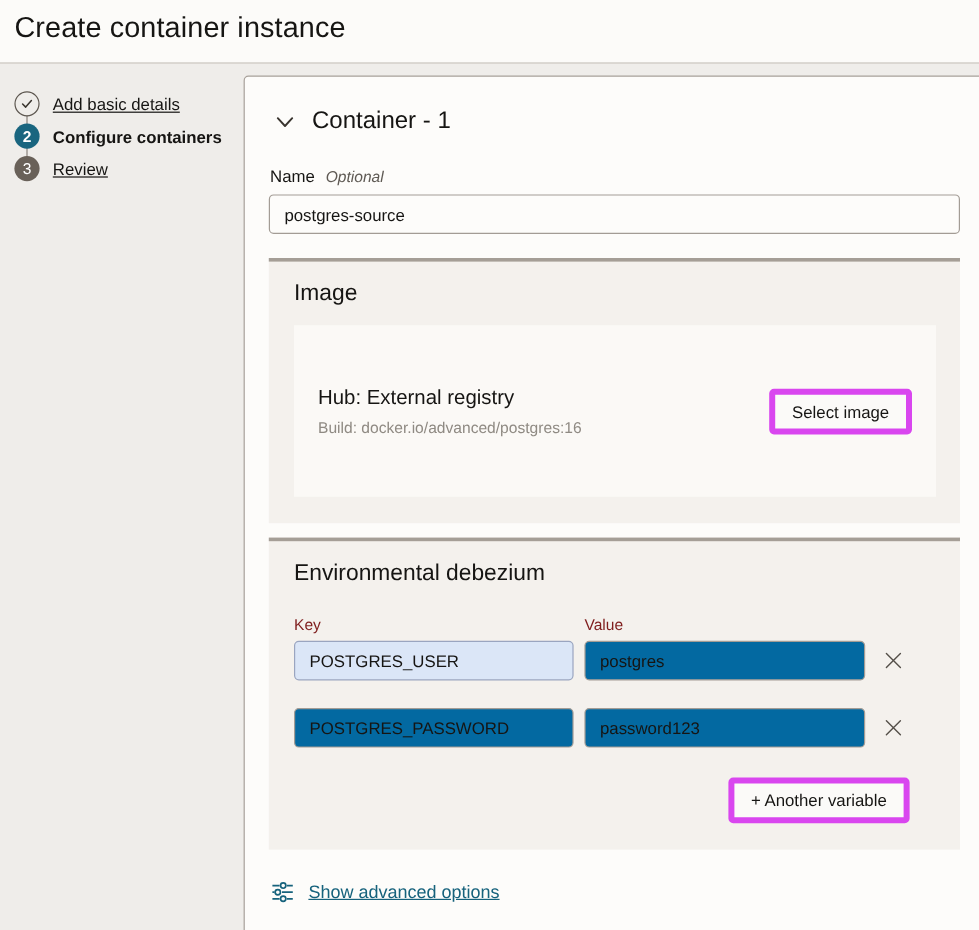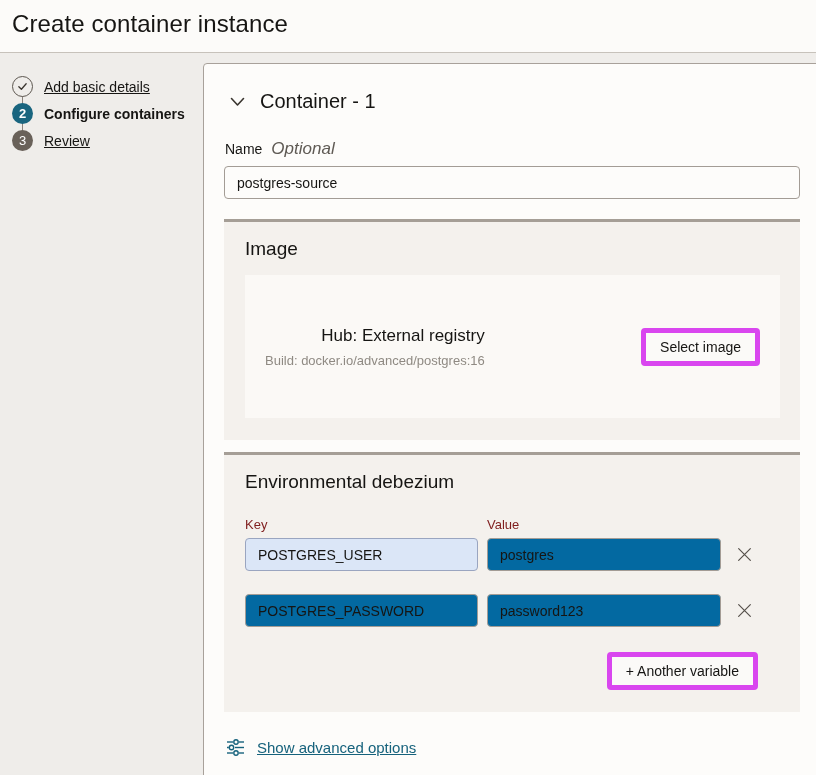--- a/index.html
+++ b/index.html
@@ -94,21 +94,21 @@
   .panel-title { font-size: 20px; font-weight: 400; color: #161513; }
   .chevron { width: 15px; height: 10px; display: block; }
   
   .field-label-row {
     display: flex;
     align-items: baseline;
     gap: 9px;
     margin: 0 0 7px 1px;
   }
   .field-label { font-size: 14px; color: #161513; }
-  .field-optional { font-size: 17px; font-style: italic; color: #5f5a54; }
+  .field-optional { font-size: 13px; font-style: italic; color: #5f5a54; }
   .text-input {
     width: 100%;
     height: 33px;
     background: #fdfcfa;
     border: 1px solid #a39c95;
     border-radius: 4px;
     padding: 0 12px;
     font-size: 14px;
     font-family: "Liberation Sans", "DejaVu Sans", sans-serif;
     color: #161513;
@@ -124,21 +124,21 @@
   .image-section { padding: 16px 20px 22px 21px; }
   .image-card {
     margin-top: 15px;
     background: #fbf9f6;
     height: 143px;
     display: flex;
     align-items: center;
     justify-content: space-between;
     padding: 20px;
   }
-  .image-title { font-size: 17px; font-weight: 400; color: #161513; margin-bottom: 7px; text-align: right; }
+  .image-title { font-size: 17px; font-weight: 400; color: #161513; margin-bottom: 7px; }
   .image-build { font-size: 13px; color: #8f8a83; }
   .btn {
     background: #fbfaf8;
     border: 5px solid #d946ef;
     border-radius: 4px;
     font-size: 14px;
     font-family: "Liberation Sans", "DejaVu Sans", sans-serif;
     color: #161513;
     padding: 6px 14px;
     cursor: pointer;

